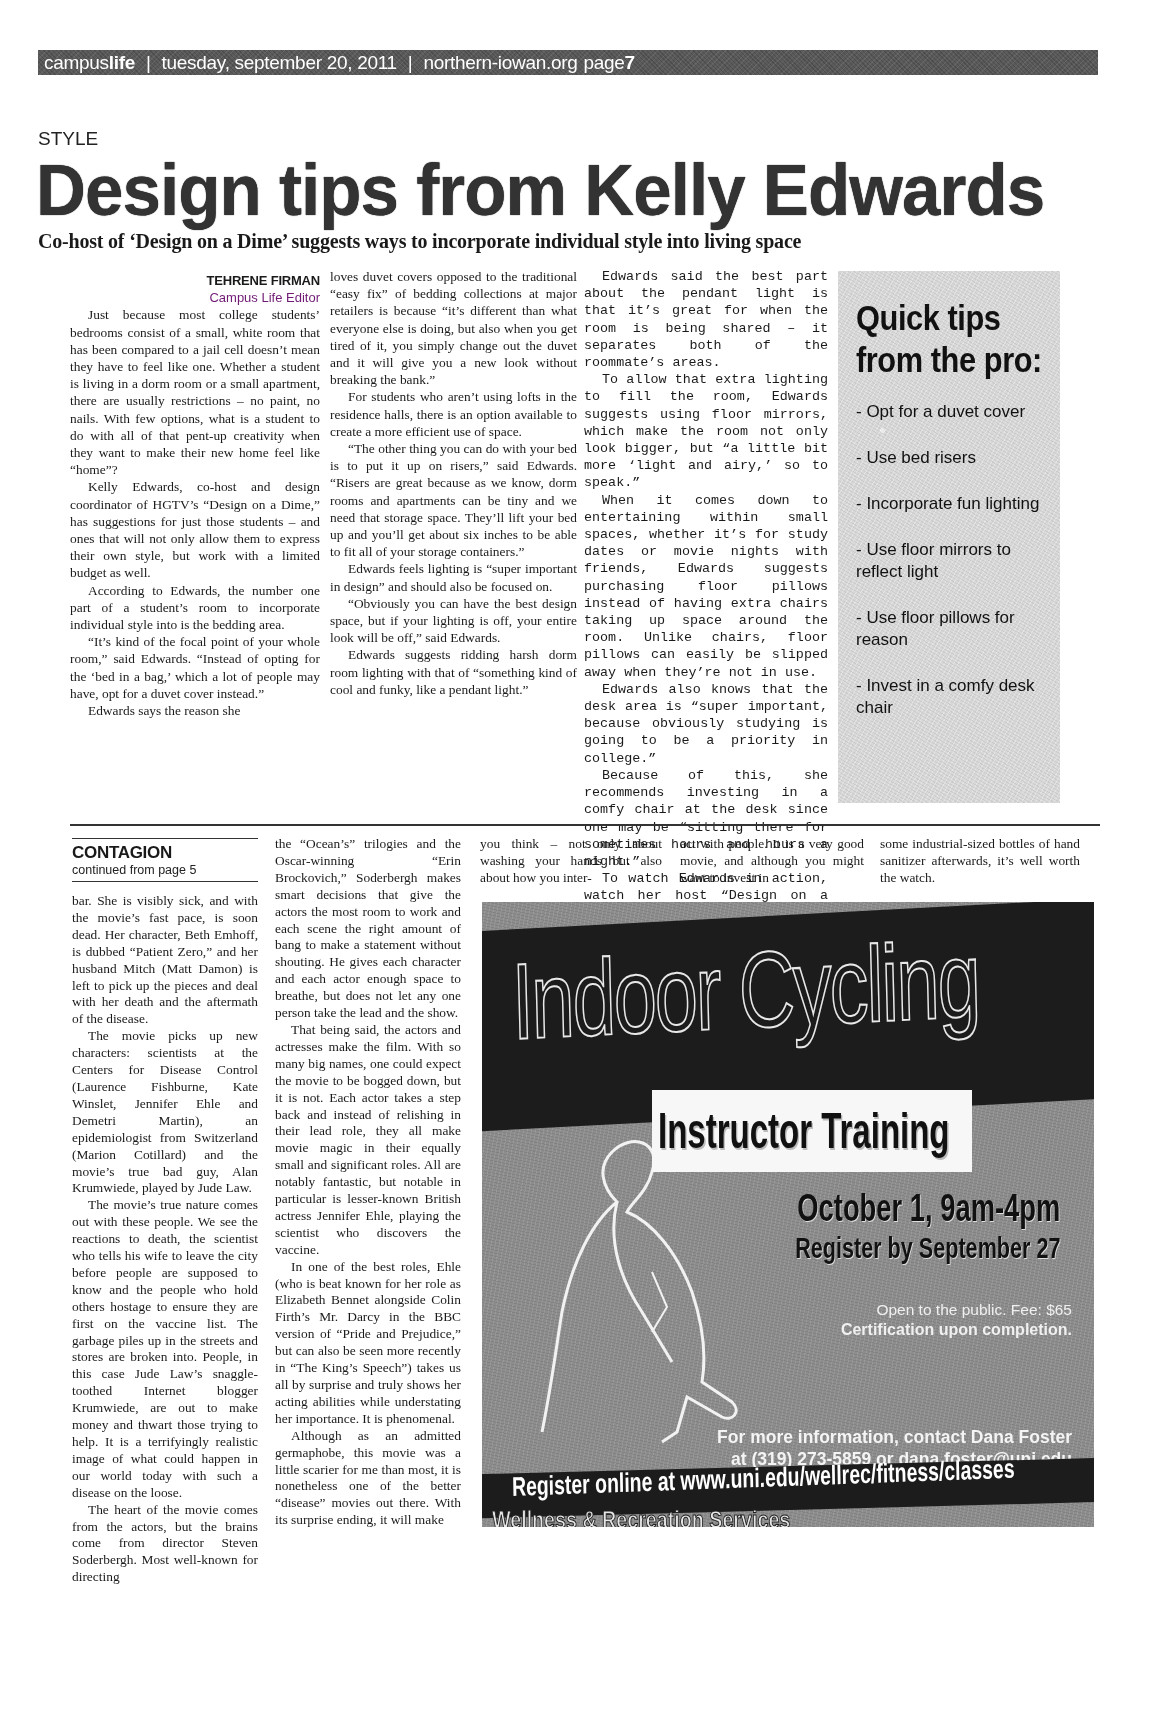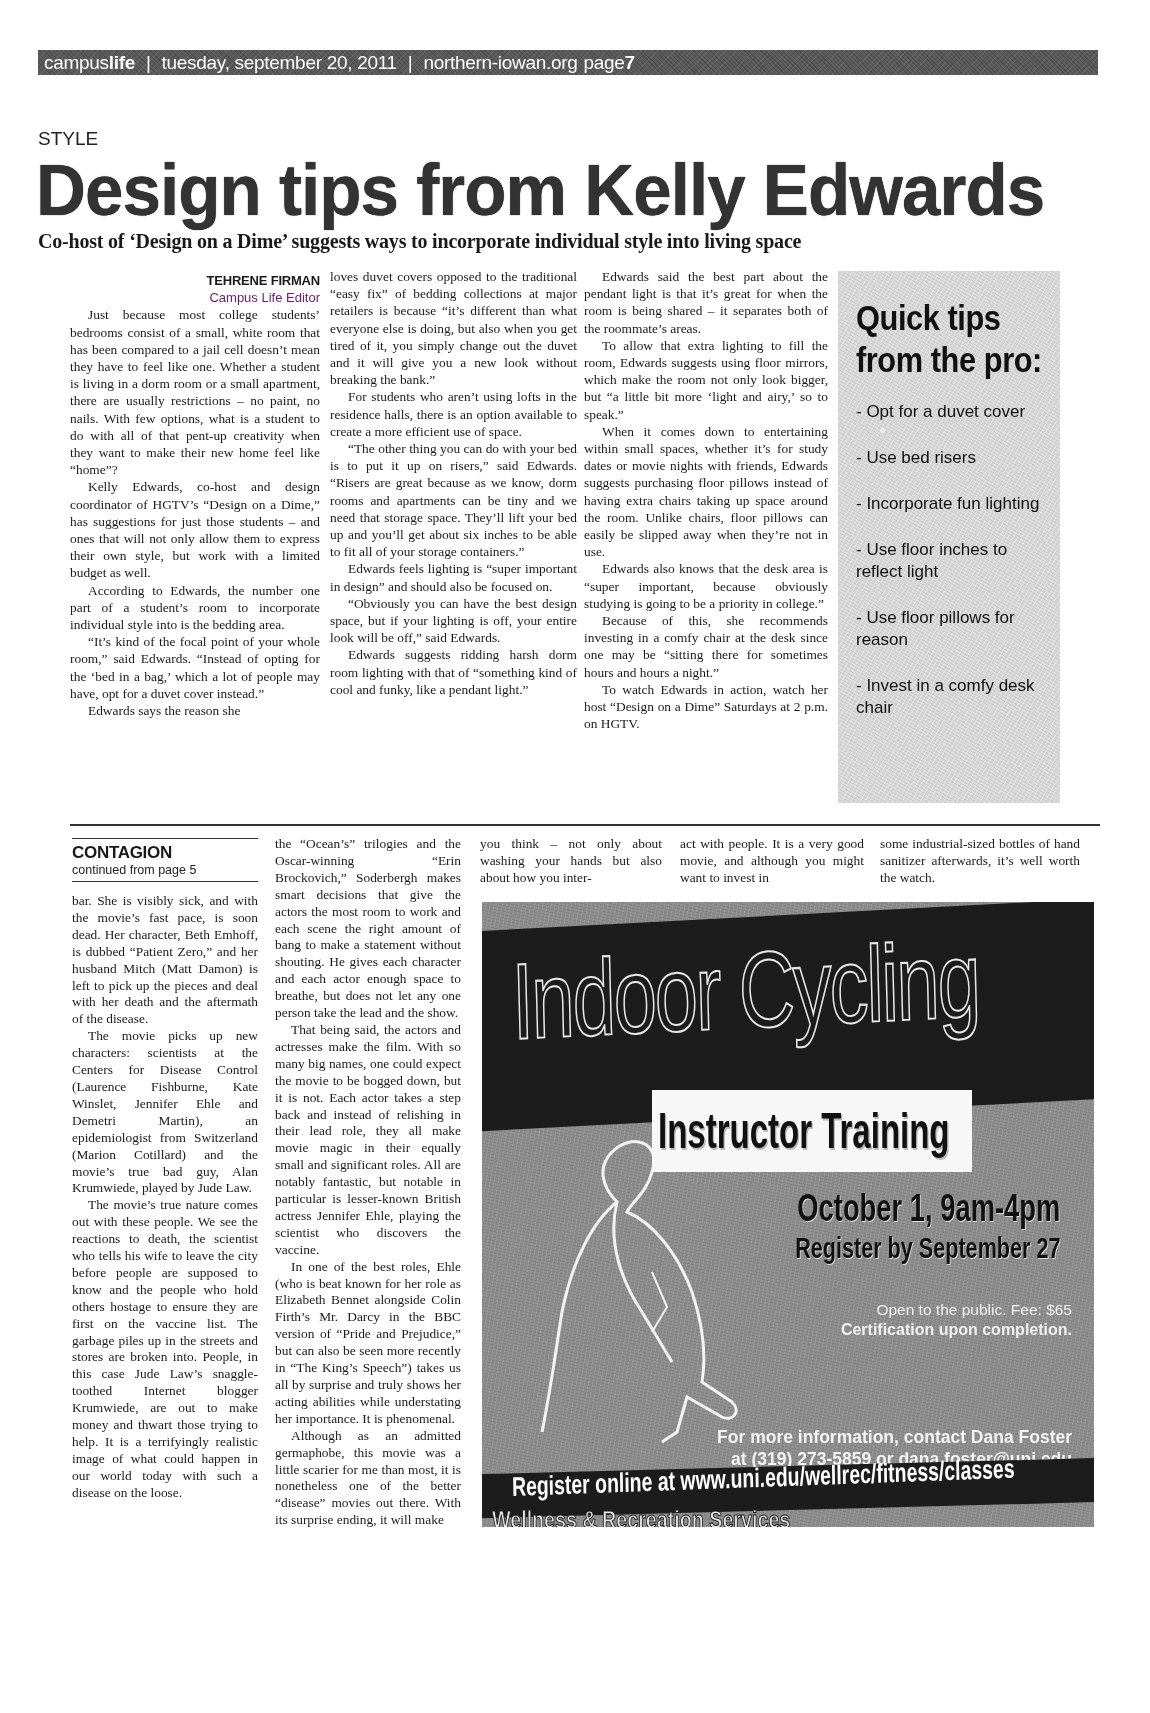--- a/index.html
+++ b/index.html
@@ -80,55 +80,56 @@
 
 <div class="abs col" style="left:330px; top:268px; width:247px;">
   <p class="noind">loves duvet covers opposed to the traditional “easy fix” of bedding collections at major retailers is because “it’s different than what everyone else is doing, but also when you get tired of it, you simply change out the duvet and it will give you a new look without breaking the bank.”</p>
   <p>For students who aren’t using lofts in the residence halls, there is an option available to create a more efficient use of space.</p>
   <p>“The other thing you can do with your bed is to put it up on risers,” said Edwards. “Risers are great because as we know, dorm rooms and apartments can be tiny and we need that storage space. They’ll lift your bed up and you’ll get about six inches to be able to fit all of your storage containers.”</p>
   <p>Edwards feels lighting is “super important in design” and should also be focused on.</p>
   <p>“Obviously you can have the best design space, but if your lighting is off, your entire look will be off,” said Edwards.</p>
   <p>Edwards suggests ridding harsh dorm room lighting with that of “something kind of cool and funky, like a pendant light.”</p>
 </div>
 
-<div class="abs col" style="left:584px; top:268px; width:244px;">
+<div class="abs col" style="left:584px; top:268px; width:244px;font-family:Liberation Mono, monospace;">
   <p>Edwards said the best part about the pendant light is that it’s great for when the room is being shared – it separates both of the roommate’s areas.</p>
   <p>To allow that extra lighting to fill the room, Edwards suggests using floor mirrors, which make the room not only look bigger, but “a little bit more ‘light and airy,’ so to speak.”</p>
   <p>When it comes down to entertaining within small spaces, whether it’s for study dates or movie nights with friends, Edwards suggests purchasing floor pillows instead of having extra chairs taking up space around the room. Unlike chairs, floor pillows can easily be slipped away when they’re not in use.</p>
   <p>Edwards also knows that the desk area is “super important, because obviously studying is going to be a priority in college.”</p>
   <p>Because of this, she recommends investing in a comfy chair at the desk since one may be “sitting there for sometimes hours and hours a night.”</p>
   <p>To watch Edwards in action, watch her host “Design on a Dime” Saturdays at 2 p.m. on HGTV.</p>
 </div>
 
 <div class="abs tips-box">
   <div class="tips-title">
     <div>Quick tips</div>
     <div>from the pro:</div>
   </div>
   <div class="tip">- Opt for a duvet cover</div>
   <div class="tip">- Use bed risers</div>
   <div class="tip">- Incorporate fun lighting</div>
-  <div class="tip">- Use floor inches to reflect light</div>
+  <div class="tip">- Use floor mirrors to reflect light</div>
   <div class="tip">- Use floor pillows for reason</div>
   <div class="tip">- Invest in a comfy desk chair</div>
 </div>
 
 <div class="abs rule" style="left:70px; top:824px; width:1030px;"></div>
 
 <div class="abs contagion-head" style="left:72px; top:838px; width:186px;">
   <div class="rule" style="height:1px; margin-bottom:4px;"></div>
   <div class="t">CONTAGION</div>
   <div class="s">continued from page 5</div>
   <div class="rule" style="height:1px; margin-top:4px;"></div>
 </div>
 
 <div class="abs col2" style="left:72px; top:893px; width:186px;">
   <p class="noind">bar. She is visibly sick, and with the movie’s fast pace, is soon dead. Her character, Beth Emhoff, is dubbed “Patient Zero,” and her husband Mitch (Matt Damon) is left to pick up the pieces and deal with her death and the aftermath of the disease.</p>
   <p>The movie picks up new characters: scientists at the Centers for Disease Control (Laurence Fishburne, Kate Winslet, Jennifer Ehle and Demetri Martin), an epidemiologist from Switzerland (Marion Cotillard) and the movie’s true bad guy, Alan Krumwiede, played by Jude Law.</p>
   <p>The movie’s true nature comes out with these people. We see the reactions to death, the scientist who tells his wife to leave the city before people are supposed to know and the people who hold others hostage to ensure they are first on the vaccine list. The garbage piles up in the streets and stores are broken into. People, in this case Jude Law’s snaggle-toothed Internet blogger Krumwiede, are out to make money and thwart those trying to help. It is a terrifyingly realistic image of what could happen in our world today with such a disease on the loose.</p>
+  <p>The heart of the movie comes from the actors, but the brains come from director Steven Soderbergh. Most well-known for directing</p>
 </div>
 
 <div class="abs col2" style="left:275px; top:836px; width:186px;">
   <p class="noind">the “Ocean’s” trilogies and the Oscar-winning “Erin Brockovich,” Soderbergh makes smart decisions that give the actors the most room to work and each scene the right amount of bang to make a statement without shouting. He gives each character and each actor enough space to breathe, but does not let any one person take the lead and the show.</p>
   <p>That being said, the actors and actresses make the film. With so many big names, one could expect the movie to be bogged down, but it is not. Each actor takes a step back and instead of relishing in their lead role, they all make movie magic in their equally small and significant roles. All are notably fantastic, but notable in particular is lesser-known British actress Jennifer Ehle, playing the scientist who discovers the vaccine.</p>
   <p>In one of the best roles, Ehle (who is beat known for her role as Elizabeth Bennet alongside Colin Firth’s Mr. Darcy in the BBC version of “Pride and Prejudice,” but can also be seen more recently in “The King’s Speech”) takes us all by surprise and truly shows her acting abilities while understating her importance. It is phenomenal.</p>
   <p>Although as an admitted germaphobe, this movie was a little scarier for me than most, it is nonetheless one of the better “disease” movies out there. With its surprise ending, it will make</p>
 </div>
 
 <div class="abs col2" style="left:480px; top:836px; width:182px;">

